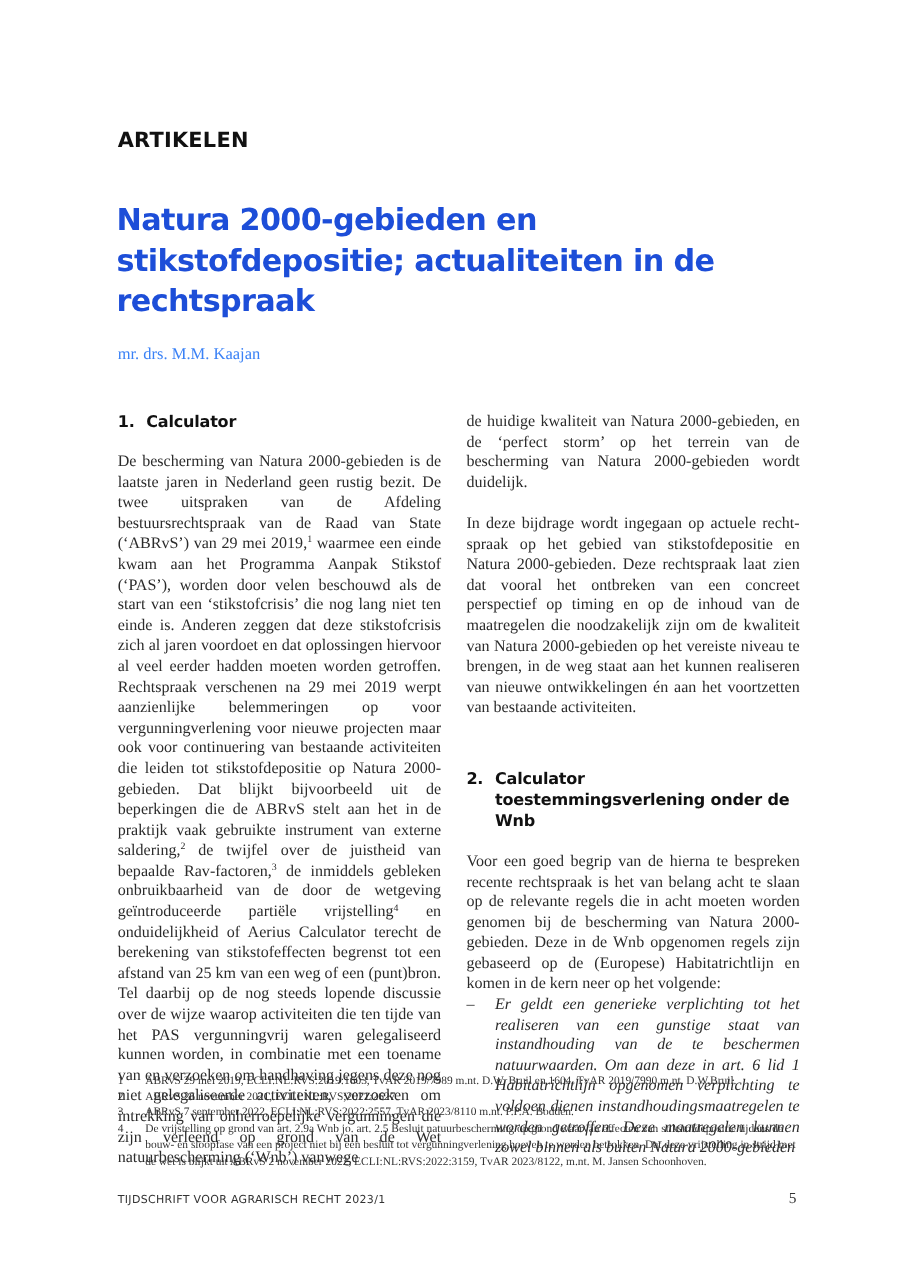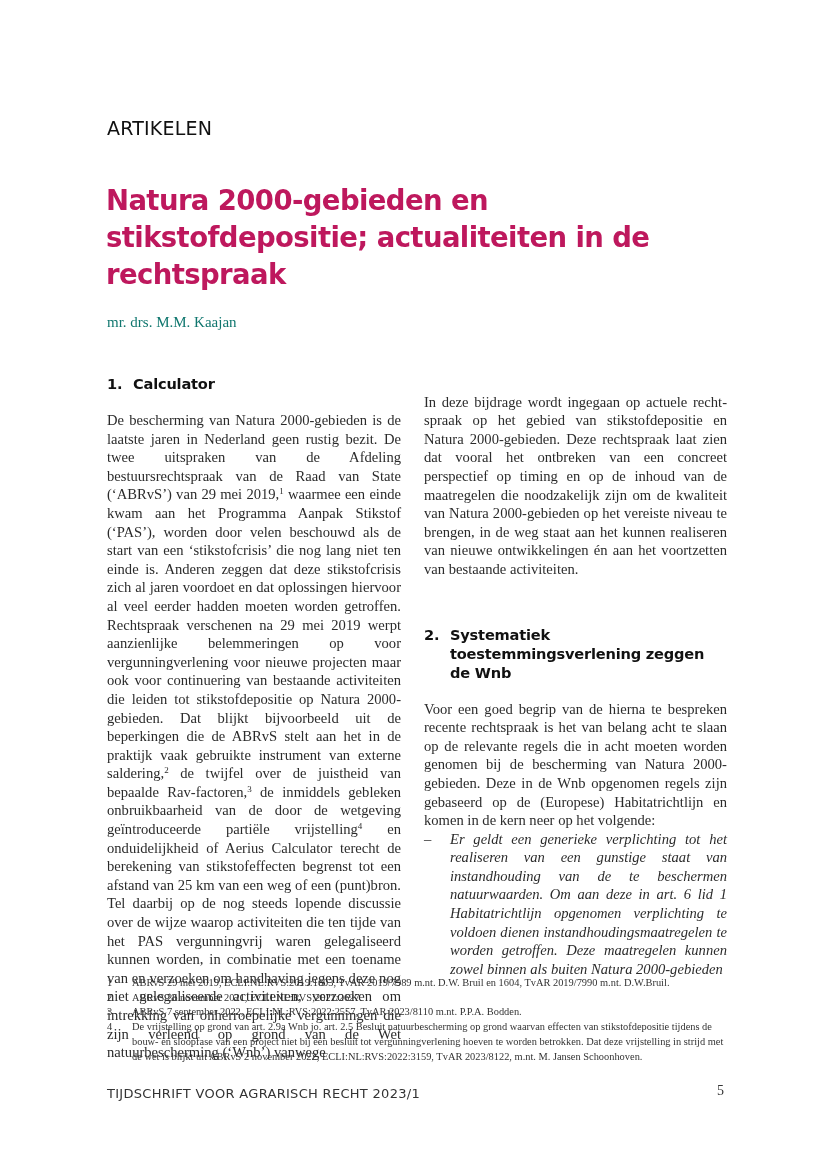--- a/index.html
+++ b/index.html
@@ -1,31 +1,31 @@
 <!DOCTYPE html>
 <html><head>
   <meta charset="utf-8">
   <style>
     * { margin: 0; padding: 0; box-sizing: border-box; }
     html, body { width: 831px; height: 1160px; background: #ffffff; }
     body { position: relative; overflow: hidden; color: #231f20; }
 
     .section-label {
       position: absolute; left: 107px; top: 117px;
-      font-family: "DejaVu Sans", sans-serif; font-weight: normal;
+      font-family: "DejaVu Sans", sans-serif; font-weight: bold;
       font-size: 19px; letter-spacing: 0.2px; color: #111;
     }
     .title {
       position: absolute; left: 106px; top: 182px; width: 640px;
       font-family: "DejaVu Sans", sans-serif; font-weight: bold;
-      font-size: 27.5px; line-height: 37px; letter-spacing: -0.6px; color: #be185d;
+      font-size: 27.5px; line-height: 37px; letter-spacing: -0.6px; color: #1d4ed8;
     }
     .author {
       position: absolute; left: 107px; top: 314px;
-      font-family: "Liberation Serif", serif; font-size: 15px; color: #0f766e;
+      font-family: "Liberation Serif", serif; font-size: 15px; color: #3b82f6;
     }
 
     .col {
       position: absolute; top: 374px;
       font-family: "Liberation Serif", serif; font-size: 14.6px;
       line-height: 18.6px; color: #2b2b2b;
       text-align: justify; hyphens: manual;
     }
     .col-left { left: 107px; width: 294px; }
     .col-right { left: 424px; width: 303px; }
@@ -49,21 +49,21 @@
       position: absolute; left: 107px; top: 976px; width: 620px;
       font-family: "Liberation Serif", serif; font-size: 10.4px;
       line-height: 14.7px; color: #333;
     }
     .fn { display: flex; }
     .fn .fn-num { width: 25px; flex: none; }
     .fn .fn-text { flex: 1; }
 
     .footer-journal {
       position: absolute; left: 107px; top: 1086px;
-      font-family: "DejaVu Sans", sans-serif; font-size: 13px;
+      font-family: "DejaVu Sans", sans-serif; font-size: 10px;
       letter-spacing: 0.3px; color: #333;
     }
     .footer-page {
       position: absolute; left: 717px; top: 1083px;
       font-family: "Liberation Serif", serif; font-size: 14px; color: #333;
     }
   </style>
 </head>
 <body>
 
@@ -74,26 +74,27 @@
 <div class="col col-left">
   <div class="h2">
     <span class="num">1.</span>
     <span class="txt">Calculator</span>
   </div>
   <div style="height:18px"></div>
   <p class="para"><span>De bescherming van Natura 2000-gebieden is de laatste jaren in Nederland geen rustig bezit. De twee uitspraken van de Afdeling bestuursrechtspraak van de Raad van State (‘ABRvS’) van 29 mei 2019,</span><sup>1</sup><span> waarmee een einde kwam aan het Programma Aanpak Stikstof (‘PAS’), worden door velen beschouwd als de start van een ‘stikstofcrisis’ die nog lang niet ten einde is. Ande­ren zeggen dat deze stikstofcrisis zich al jaren voordoet en dat oplossingen hiervoor al veel eerder hadden moeten worden getroffen. Rechtspraak verschenen na 29 mei 2019 werpt aanzienlijke belemmeringen op voor vergunningverlening voor nieuwe projecten maar ook voor continuering van bestaande activiteiten die leiden tot stikstofdepositie op Natura 2000-gebieden. Dat blijkt bijvoorbeeld uit de beperkingen die de ABRvS stelt aan het in de praktijk vaak gebruikte instrument van externe saldering,</span><sup>2</sup><span> de twijfel over de juistheid van bepaalde Rav-factoren,</span><sup>3</sup><span> de inmiddels gebleken onbruikbaarheid van de door de wetgeving geïntrodu­ceerde partiële vrijstelling</span><sup>4</sup><span> en onduidelijkheid of Aerius Calculator terecht de berekening van stikstofeffecten begrenst tot een afstand van 25 km van een weg of een (punt)bron. Tel daarbij op de nog steeds lopende discussie over de wijze waarop activiteiten die ten tijde van het PAS vergunningvrij waren gelegaliseerd kunnen worden, in combinatie met een toename van en verzoeken om handhaving jegens deze nog niet gelegaliseerde activiteiten, verzoeken om intrekking van onherroepelijke vergunningen die zijn verleend op grond van de Wet natuurbescherming (‘Wnb’) vanwege</span></p>
 </div>
 
 <div class="col col-right">
+  <p class="para">de huidige kwaliteit van Natura 2000-gebieden, en de ‘perfect storm’ op het terrein van de bescherming van Natura 2000-gebieden wordt duidelijk.</p>
   <div style="height:18.6px"></div>
   <p class="para">In deze bijdrage wordt ingegaan op actuele recht­spraak op het gebied van stikstofdepositie en Natura 2000-gebieden. Deze rechtspraak laat zien dat vooral het ontbreken van een concreet perspectief op timing en op de inhoud van de maatregelen die noodzakelijk zijn om de kwaliteit van Natura 2000-gebieden op het vereiste niveau te brengen, in de weg staat aan het kunnen realiseren van nieuwe ontwikkelingen én aan het voortzetten van bestaande activiteiten.</p>
   <div style="height:46px"></div>
   <div class="h2">
     <span class="num">2.</span>
-    <span class="txt">Systematiek toestemmingsverlening zeggen de Wnb</span>
+    <span class="txt">Calculator toestemmingsverlening onder de Wnb</span>
   </div>
   <div style="height:18px"></div>
   <p class="para">Voor een goed begrip van de hierna te bespreken recente rechtspraak is het van belang acht te slaan op de relevante regels die in acht moeten worden genomen bij de bescherming van Natura 2000-gebieden. Deze in de Wnb opgenomen regels zijn gebaseerd op de (Europese) Habitatrichtlijn en komen in de kern neer op het volgende:</p>
   <div class="dash-item">
     <span class="dash">–</span>
     <span class="dtext">Er geldt een generieke verplichting tot het realise­ren van een gunstige staat van instandhouding van de te beschermen natuurwaarden. Om aan deze in art. 6 lid 1 Habitatrichtlijn opgenomen verplichting te voldoen dienen instandhoudingsmaatregelen te worden getroffen. Deze maatregelen kunnen zowel binnen als buiten Natura 2000-gebieden</span>
   </div>
 </div>
 
 <div class="footnotes">

